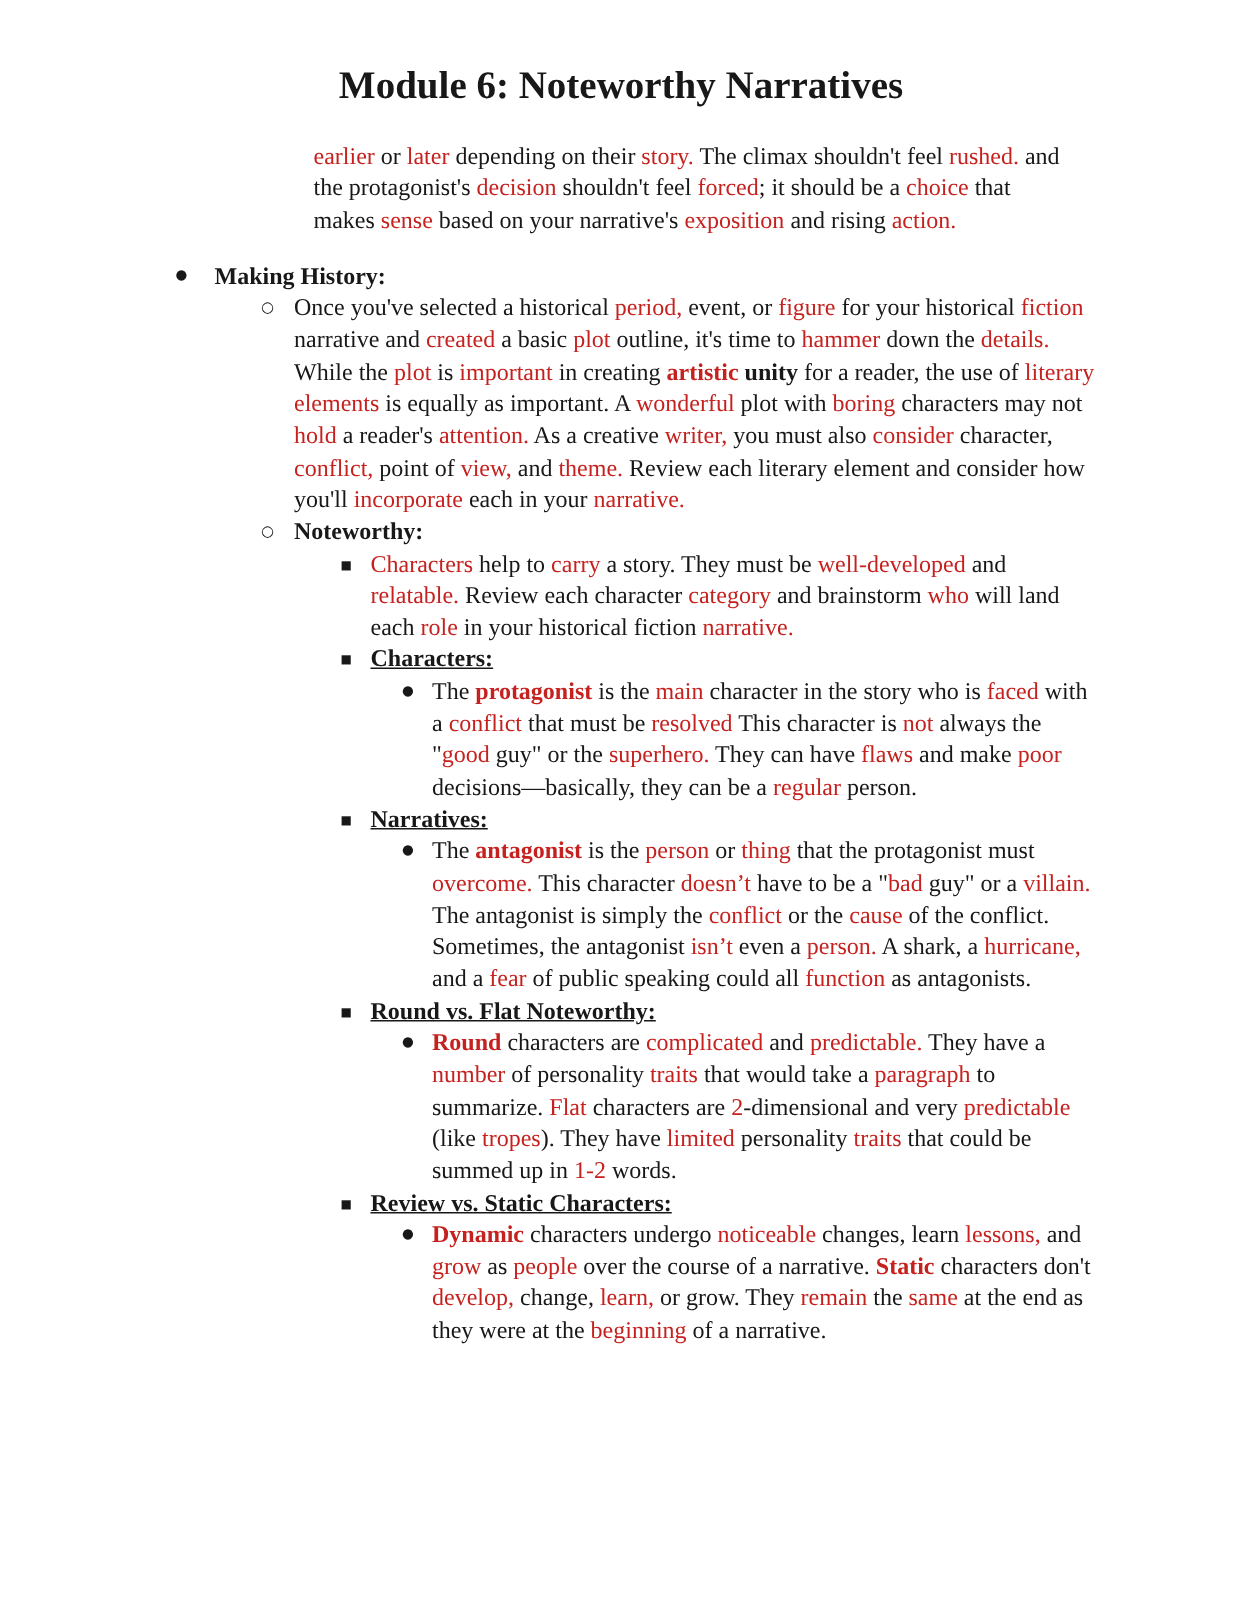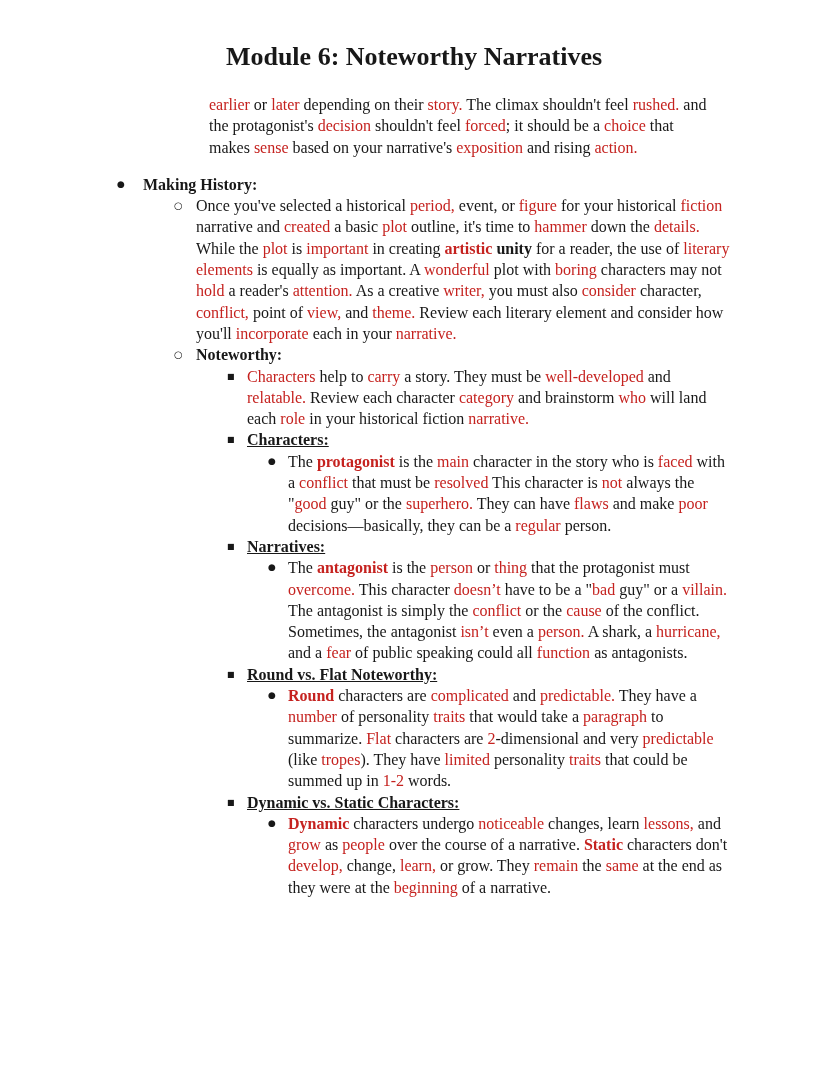--- a/index.html
+++ b/index.html
@@ -62,18 +62,18 @@
           <div class="item lvl1"><span class="marker m-disc">●</span><span class="item-text"><span class="b">Making History:</span></span></div>
           <div class="item lvl2"><span class="marker m-circle">○</span><span class="item-text"><span>Once you've selected a historical </span><span class="red">period,</span><span> event, or </span><span class="red">figure</span><span> for your historical </span><span class="red">fiction</span><span> narrative and </span><span class="red">created</span><span> a basic </span><span class="red">plot</span><span> outline, it's time to </span><span class="red">hammer</span><span> down the </span><span class="red">details.</span><span> While the </span><span class="red">plot</span><span> is </span><span class="red">important</span><span> in creating </span><span class="red b">artistic</span><span> </span><span class="b">unity</span><span> for a reader, the use of </span><span class="red">literary elements</span><span> is equally as important. A </span><span class="red">wonderful</span><span> plot with </span><span class="red">boring</span><span> characters may not </span><span class="red">hold</span><span> a reader's </span><span class="red">attention.</span><span> As a creative </span><span class="red">writer,</span><span> you must also </span><span class="red">consider</span><span> character, </span><span class="red">conflict,</span><span> point of </span><span class="red">view,</span><span> and </span><span class="red">theme.</span><span> Review each literary element and consider how you'll </span><span class="red">incorporate</span><span> each in your </span><span class="red">narrative.</span></span></div>
           <div class="item lvl2"><span class="marker m-circle">○</span><span class="item-text"><span class="b">Noteworthy:</span></span></div>
           <div class="item lvl3"><span class="marker m-square">■</span><span class="item-text"><span class="red">Characters</span><span> help to </span><span class="red">carry</span><span> a story. They must be </span><span class="red">well-developed</span><span> and </span><span class="red">relatable.</span><span> Review each character </span><span class="red">category</span><span> and brainstorm </span><span class="red">who</span><span> will land each </span><span class="red">role</span><span> in your historical fiction </span><span class="red">narrative.</span></span></div>
           <div class="item lvl3"><span class="marker m-square">■</span><span class="item-text"><span class="b u">Characters:</span></span></div>
           <div class="item lvl4"><span class="marker m-disc">●</span><span class="item-text"><span>The </span><span class="red b">protagonist</span><span> is the </span><span class="red">main</span><span> character in the story who is </span><span class="red">faced</span><span> with a </span><span class="red">conflict</span><span> that must be </span><span class="red">resolved</span><span> This character is </span><span class="red">not</span><span> always the "</span><span class="red">good</span><span> guy" or the </span><span class="red">superhero.</span><span> They can have </span><span class="red">flaws</span><span> and make </span><span class="red">poor</span><span> decisions—basically, they can be a </span><span class="red">regular</span><span> person.</span></span></div>
           <div class="item lvl3"><span class="marker m-square">■</span><span class="item-text"><span class="b u">Narratives:</span></span></div>
           <div class="item lvl4"><span class="marker m-disc">●</span><span class="item-text"><span>The </span><span class="red b">antagonist</span><span> is the </span><span class="red">person</span><span> or </span><span class="red">thing</span><span> that the protagonist must </span><span class="red">overcome.</span><span> This character </span><span class="red">doesn’t</span><span> have to be a "</span><span class="red">bad</span><span> guy" or a </span><span class="red">villain.</span><span> The antagonist is simply the </span><span class="red">conflict</span><span> or the </span><span class="red">cause</span><span> of the conflict. Sometimes, the antagonist </span><span class="red">isn’t</span><span> even a </span><span class="red">person.</span><span> A shark, a </span><span class="red">hurricane,</span><span> and a </span><span class="red">fear</span><span> of public speaking could all </span><span class="red">function</span><span> as antagonists.</span></span></div>
           <div class="item lvl3"><span class="marker m-square">■</span><span class="item-text"><span class="b u">Round vs. Flat Noteworthy:</span></span></div>
           <div class="item lvl4"><span class="marker m-disc">●</span><span class="item-text"><span class="red b">Round</span><span> characters are </span><span class="red">complicated</span><span> and </span><span class="red">predictable.</span><span> They have a </span><span class="red">number</span><span> of personality </span><span class="red">traits</span><span> that would take a </span><span class="red">paragraph</span><span> to summarize. </span><span class="red">Flat</span><span> characters are </span><span class="red">2</span><span>-dimensional and very </span><span class="red">predictable</span><span> (like </span><span class="red">tropes</span><span>). They have </span><span class="red">limited</span><span> personality </span><span class="red">traits</span><span> that could be summed up in </span><span class="red">1-2</span><span> words.</span></span></div>
-          <div class="item lvl3"><span class="marker m-square">■</span><span class="item-text"><span class="b u">Dynamic vs. Static Characters:</span></span></div>
+          <div class="item lvl3"><span class="marker m-square">■</span><span class="item-text"><span class="b u">Review vs. Static Characters:</span></span></div>
           <div class="item lvl4"><span class="marker m-disc">●</span><span class="item-text"><span class="red b">Dynamic</span><span> characters undergo </span><span class="red">noticeable</span><span> changes, learn </span><span class="red">lessons,</span><span> and </span><span class="red">grow</span><span> as </span><span class="red">people</span><span> over the course of a narrative. </span><span class="red b">Static</span><span> characters don't </span><span class="red">develop,</span><span> change, </span><span class="red">learn,</span><span> or grow. They </span><span class="red">remain</span><span> the </span><span class="red">same</span><span> at the end as they were at the </span><span class="red">beginning</span><span> of a narrative.</span></span></div>
         </div>
     </div>
   </div>
 </div>
 
 </body></html>

